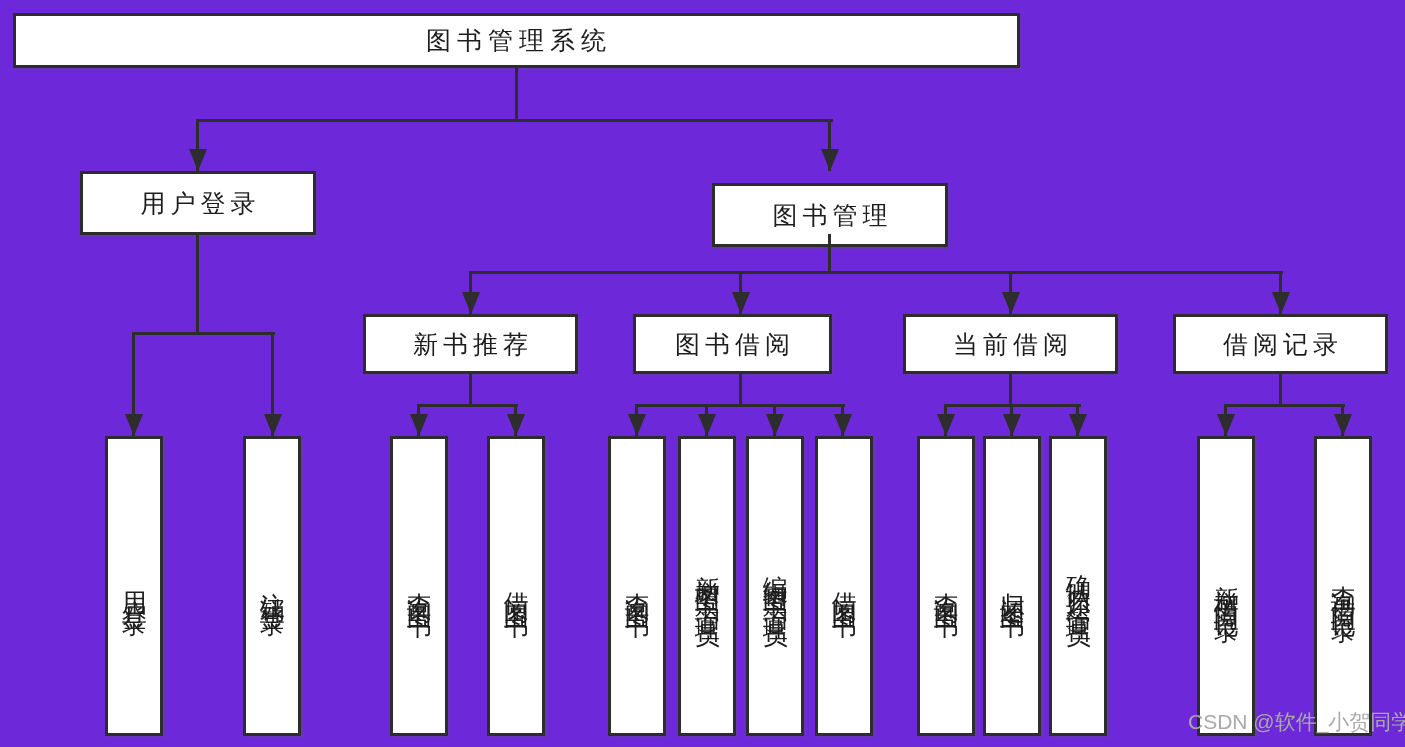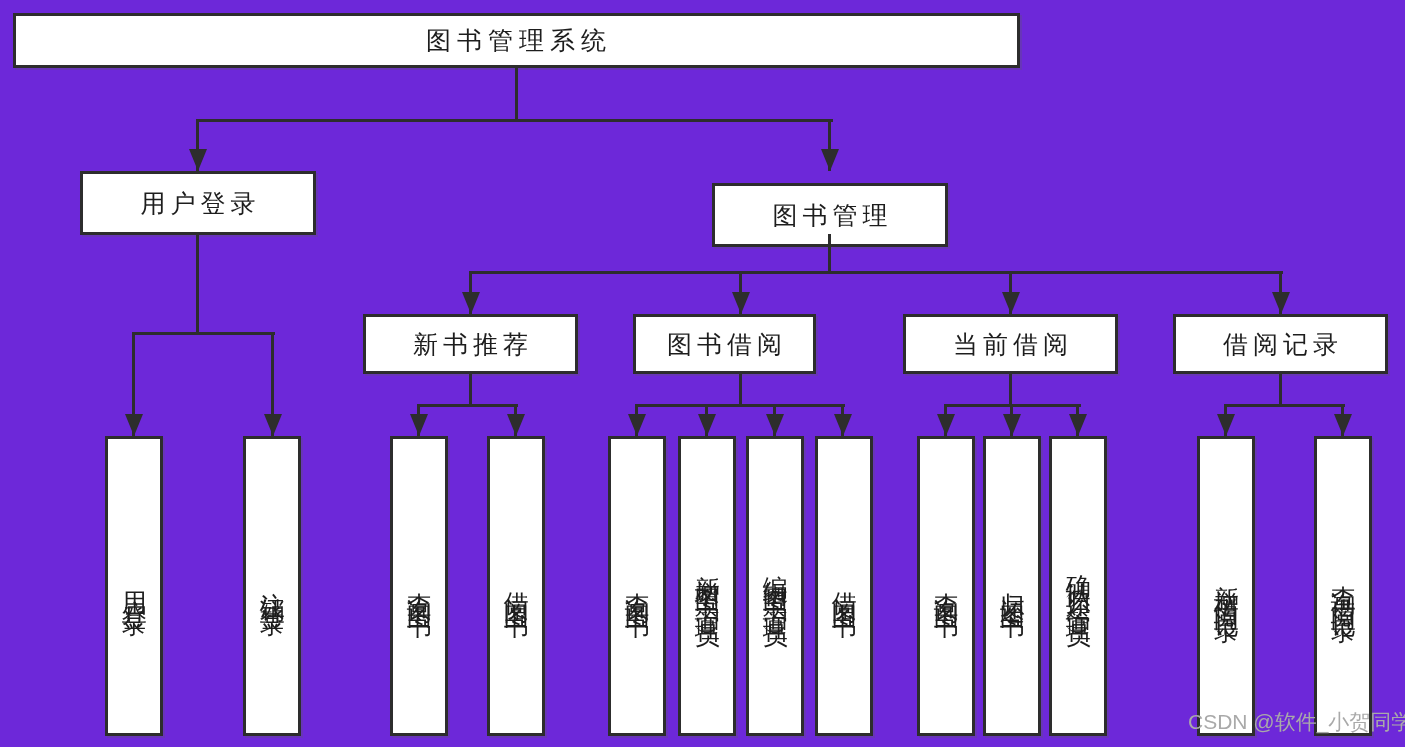--- a/index.html
+++ b/index.html
@@ -60,21 +60,21 @@
   <div class="line" style="left:828px; top:234px; width:3px; height:40px;"></div>
   <div class="line" style="left:469px; top:271px; width:814px; height:3px;"></div>
   <div class="arrow" style="left:469px; top:271px; height:43px;"></div>
   <div class="arrow" style="left:739px; top:271px; height:43px;"></div>
   <div class="arrow" style="left:1009px; top:271px; height:43px;"></div>
   <div class="arrow" style="left:1279px; top:271px; height:43px;"></div>
 
   <div class="box" style="left:363px; top:314px; width:215px; height:60px;">
     <span class="hlabel">新书推荐</span>
   </div>
-  <div class="box" style="left:633px; top:314px; width:183px; height:60px;">
+  <div class="box" style="left:633px; top:314px; width:199px; height:60px;">
     <span class="hlabel">图书借阅</span>
   </div>
   <div class="box" style="left:1173px; top:314px; width:215px; height:60px;">
     <span class="hlabel">借阅记录</span>
   </div>
   <div class="box" style="left:903px; top:314px; width:215px; height:60px;">
     <span class="hlabel">当前借阅</span>
   </div>
 
   <div class="line" style="left:469px; top:373px; width:3px; height:33px;"></div>

